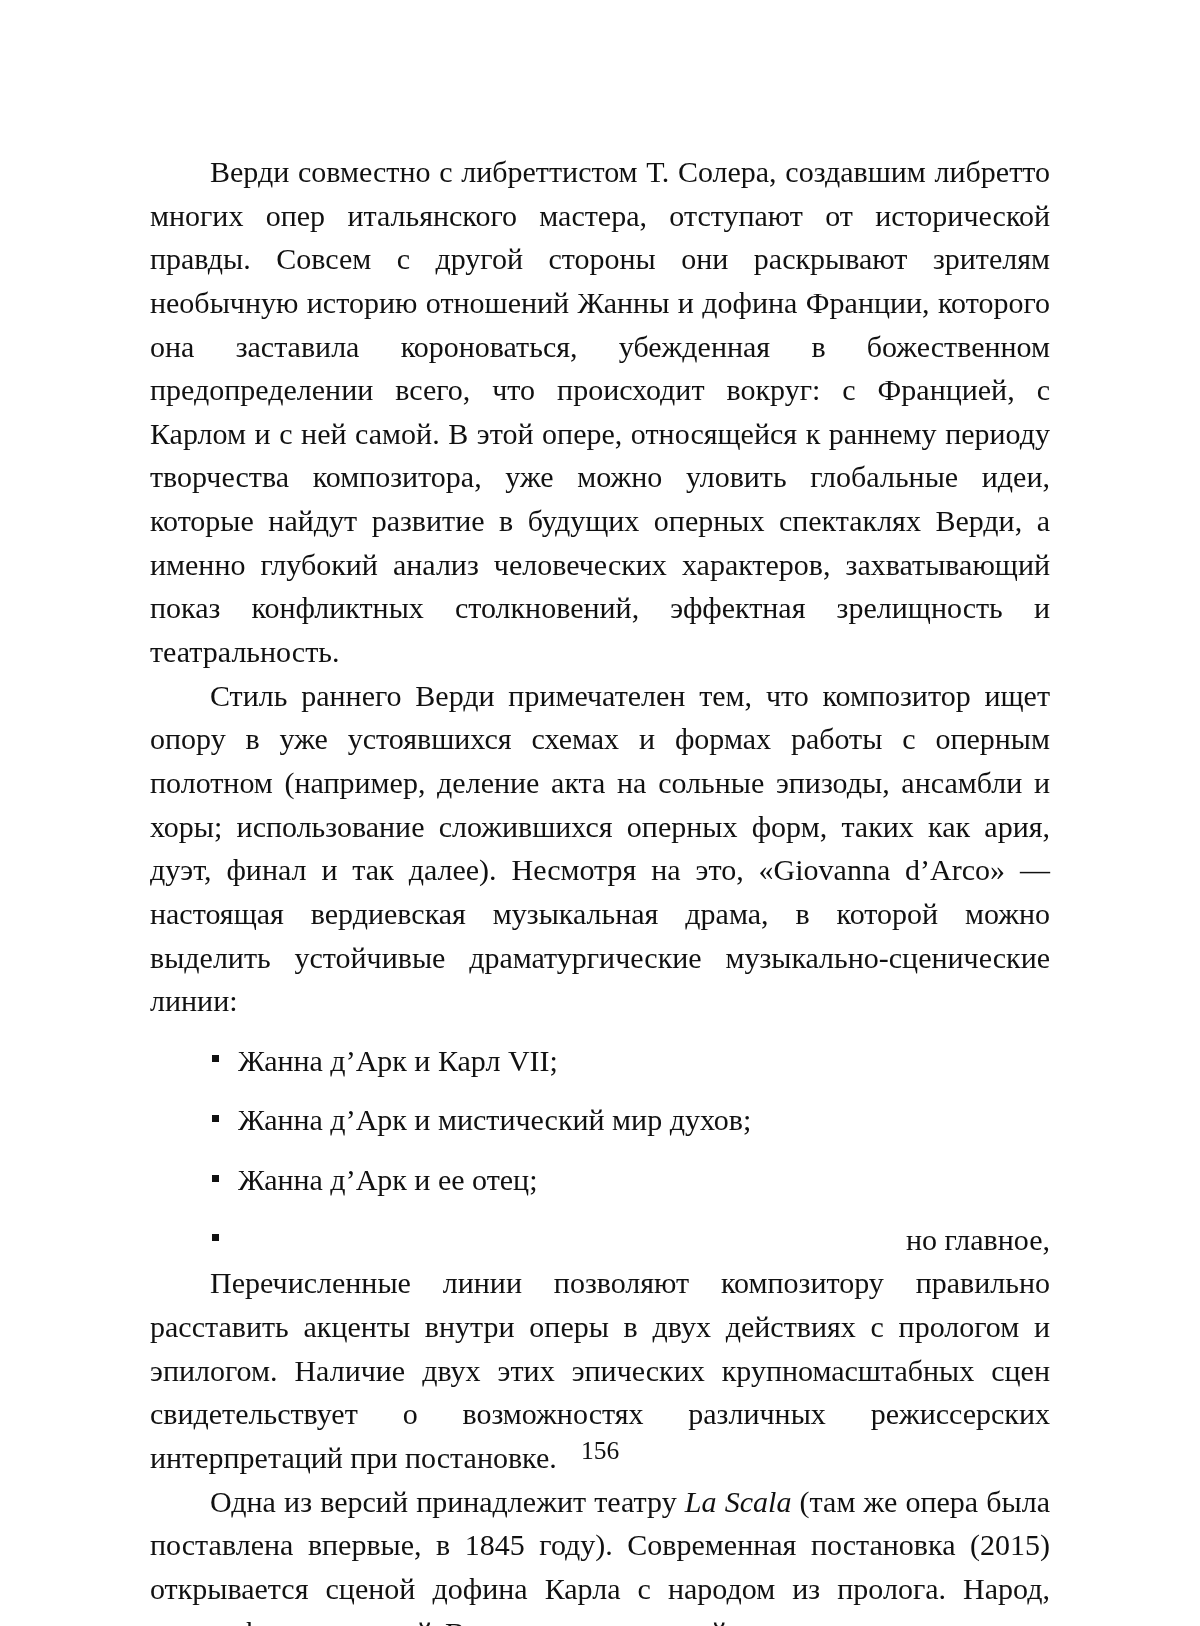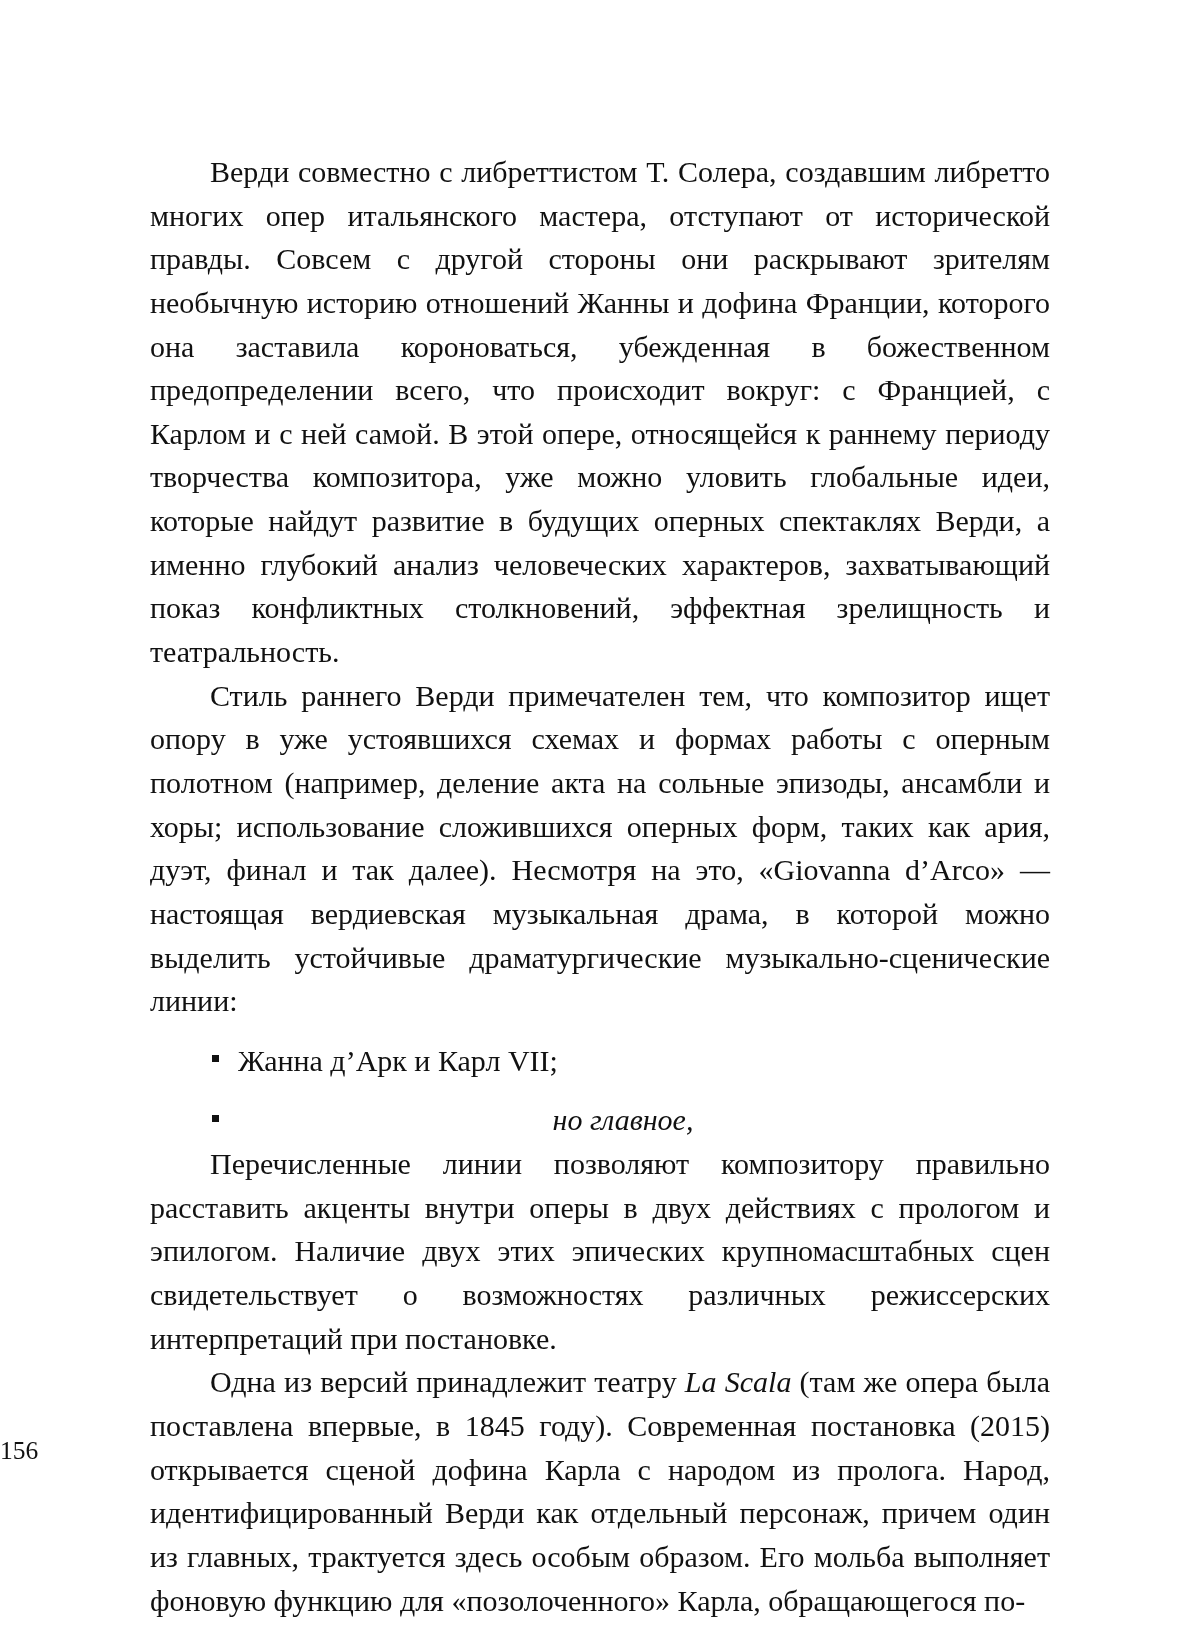--- a/index.html
+++ b/index.html
@@ -47,33 +47,32 @@
     position: absolute;
     left: 46px;
     top: 0.55em;
     width: 7px;
     height: 7px;
     background: #111111;
     display: inline-block;
   }
   .list-note {
     padding-left: 46px;
-    text-align: center;
-    font-style: italic;
+    text-align: right;
   }
   .italic {
     font-style: italic;
     margin-top: 48px;
   }
   .page-number {
     position: absolute;
     left: 0;
     right: 0;
     bottom: 160px;
-    text-align: left;
+    text-align: center;
     font-size: 25.5px;
     font-family: "Liberation Serif", serif;
   }
 </style>
 </head>
 <body>
 
 <div class="page">
   <div class="body-text">
 
@@ -81,20 +80,25 @@
 
     <p class="para">Стиль раннего Верди примечателен тем, что композитор ищет опору в уже устоявшихся схемах и формах работы с оперным полотном (например, деление акта на сольные эпизоды, ансамбли и хоры; использование сложившихся оперных форм, таких как ария, дуэт, финал и так далее). Несмотря на это, «Giovanna d’Arco» — настоящая вердиевская музыкальная драма, в которой можно выделить устойчивые драматургические музыкально-сценические линии:</p>
 
     <ul class="line-list">
       <li>
         <span class="bullet"></span>
         <span>Жанна д’Арк и Карл VII;</span>
       </li>
       <li>
         <span class="bullet"></span>
+        <span>Жанна д’Арк и мистический мир духов;</span>
+      </li>
+      <li>
+        <span class="bullet"></span>
+        <span>Жанна д’Арк и ее отец;</span>
       </li>
       <li>
         <span class="bullet"></span>
       </li>
     </ul>
 
     <div class="list-note">но главное,</div>
 
 
     <p class="para">Перечисленные линии позволяют композитору правильно расставить акценты внутри оперы в двух действиях с прологом и эпилогом. Наличие двух этих эпических крупномасштабных сцен свидетельствует о возможностях различных режиссерских интерпретаций при постановке.</p>

